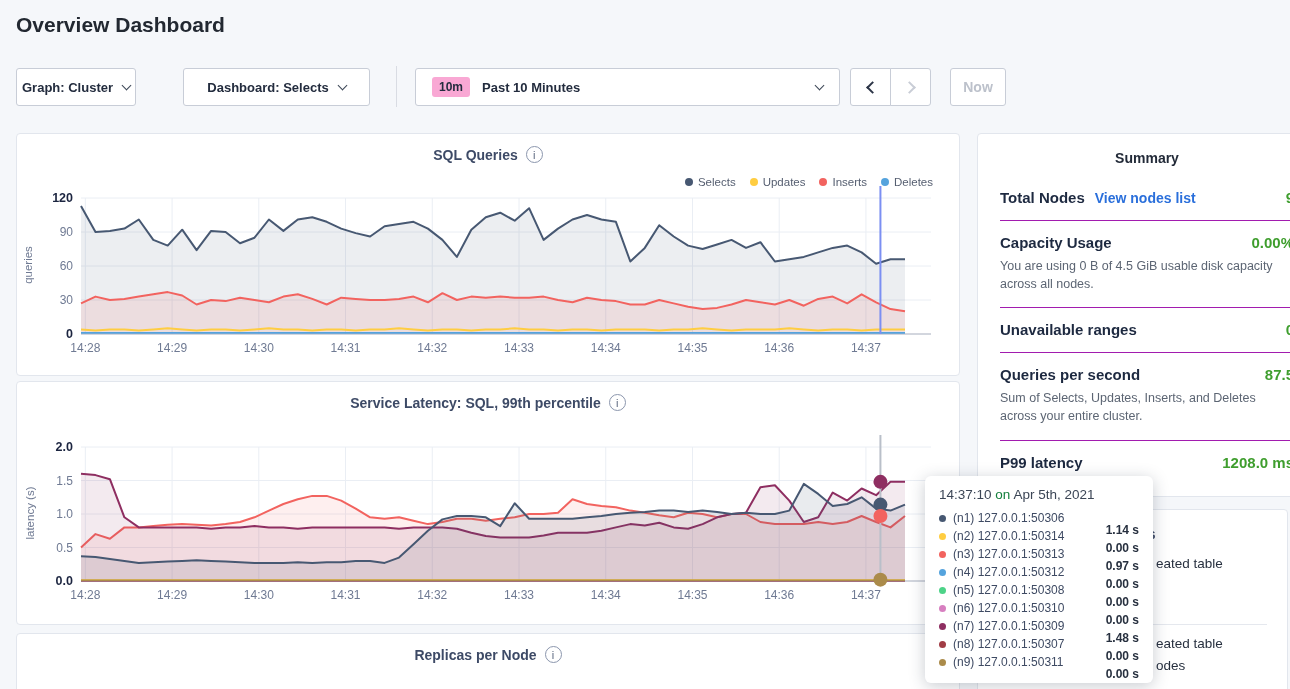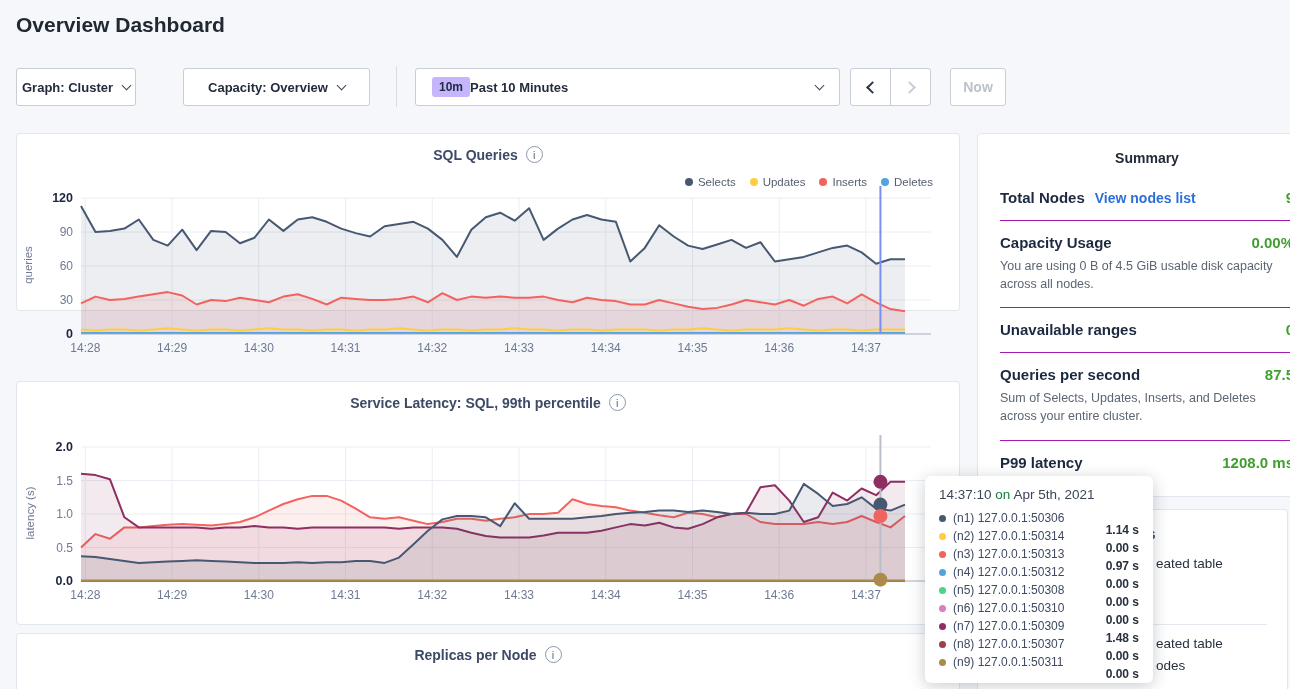--- a/index.html
+++ b/index.html
@@ -7,21 +7,21 @@
   body { font-family:"Liberation Sans","DejaVu Sans",sans-serif; background:#f5f7fa; color:#242c3f; position:relative; }
   #stage { position:absolute; inset:0; width:1290px; height:689px; }
 
   .page-title { position:absolute; left:16px; top:13px; font-size:21px; font-weight:600; color:#222831; }
 
   .ctl { position:absolute; top:68px; height:38px; background:#fff; border:1px solid #c8cdd7; border-radius:3px;
          display:flex; align-items:center; font-size:13px; font-weight:700; color:#232c3e; cursor:pointer; }
   .caret { width:7px; height:7px; border-right:1.6px solid #3c4656; border-bottom:1.6px solid #3c4656;
            transform:rotate(45deg); margin-top:-4px; }
   .divider-v { position:absolute; left:396px; top:66px; height:41px; width:1px; background:#d9dce3; }
-  .badge { background:#c4b5fd; border-radius:3px; padding:3px 7px; font-size:12px; font-weight:700; color:#232c3e; }
+  .badge { background:#f9a8d4; border-radius:3px; padding:3px 7px; font-size:12px; font-weight:700; color:#232c3e; margin-right:12px; }
   .arrow-btn { justify-content:center; }
   .chev { width:9px; height:9px; }
   .chev.left  { border-left:2.5px solid #2c3547; border-bottom:2.5px solid #2c3547; transform:rotate(45deg); margin-left:3px;}
   .chev.right { border-right:2.5px solid #c9cdd6; border-bottom:2.5px solid #c9cdd6; transform:rotate(-45deg); margin-right:3px;}
   .now-btn { color:#bcc1cb; font-size:14px; justify-content:center; cursor:default; }
 
   .panel { position:absolute; background:#fff; border:1px solid #e2e6ed; border-radius:4px; }
   .chart-title-row { position:absolute; left:0; right:0; top:12px; display:flex; justify-content:center; align-items:center; gap:8px; }
   .chart-title { font-size:14px; font-weight:700; color:#3d4a66; }
   .info-icon { width:17px; height:17px; border:1.3px solid #8b96ad; border-radius:50%; color:#5c6880;
@@ -65,40 +65,40 @@
 
 <div id="stage">
 
   <div class="page-title">Overview Dashboard</div>
 
   <div class="ctl" style="left:16px; width:120px; justify-content:center; gap:10px;">
     <span>Graph: Cluster</span>
     <span class="caret"></span>
   </div>
   <div class="ctl" style="left:183px; width:187px; justify-content:center; gap:10px;">
-    <span>Capacity: Overview</span>
+    <span>Dashboard: Selects</span>
     <span class="caret"></span>
   </div>
   <div class="divider-v"></div>
   <div class="ctl" style="left:415px; width:425px; padding:0 16px;">
     <span class="badge">10m</span>
     <span>Past 10 Minutes</span>
     <span class="caret" style="margin-left:auto; border-width:1.4px;"></span>
   </div>
   <div class="ctl arrow-btn" style="left:850px; width:41px; border-radius:3px 0 0 3px;">
     <span class="chev left"></span>
   </div>
   <div class="ctl arrow-btn" style="left:890px; width:41px; border-radius:0 3px 3px 0;">
     <span class="chev right"></span>
   </div>
   <div class="ctl now-btn" style="left:950px; width:56px;align-items:center;">
     <span>Now</span>
   </div>
 
-  <div class="panel" style="left:16px; top:133px; width:944px; height:178px;">
+  <div class="panel" style="left:16px; top:133px; width:944px; height:243px;">
     <div class="chart-title-row">
       <span class="chart-title">SQL Queries</span>
       <span class="info-icon">i</span>
     </div>
     <div class="legend">
       <span class="legend-item">
         <span class="dot" style="background: rgb(71, 88, 114);"></span>
         <span>Selects</span>
         </span>
       <span class="legend-item">

